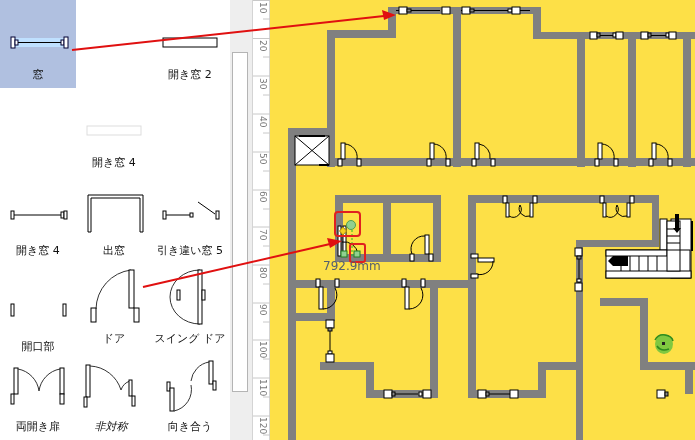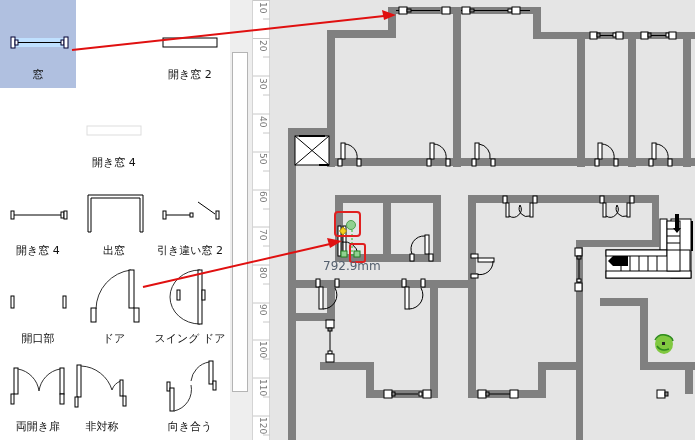--- a/index.html
+++ b/index.html
@@ -7,21 +7,21 @@
          font-family: "DejaVu Sans", "Liberation Sans", sans-serif; }
   #library { position: absolute; left: 0; top: 0; width: 230px; height: 440px; background: #ffffff; }
   .shape-item { position: absolute; width: 76px; height: 88px; box-sizing: border-box; cursor: pointer; }
   .shape-item.selected { background: #b0c0e0; }
   .shape-item svg { position: absolute; left: 0; top: 0; }
   .shape-label { position: absolute; left: 0; right: 0; top: 67px; text-align: center; font-size: 11px; color: #111; white-space: nowrap; }
   #lib-scroll { position: absolute; left: 230px; top: 0; width: 22px; height: 440px; background: #eeeeee; }
   #lib-thumb { position: absolute; left: 2px; top: 52px; width: 16px; height: 340px; background: #fff; border: 1px solid #b4b4b4; box-sizing: border-box; }
   #ruler { position: absolute; left: 252px; top: 0; width: 18px; height: 440px; background: #fff; border-left: 1px solid #d4d4d4; border-right: 1px solid #d4d4d4; box-sizing: border-box; }
   #ruler svg { position:absolute; left:0; top:0; }
-  #canvas { position: absolute; left: 270px; top: 0; width: 425px; height: 440px; background: #e5e5e5; overflow: hidden; }
+  #canvas { position: absolute; left: 270px; top: 0; width: 425px; height: 440px; background: #fde047; overflow: hidden; }
   #overlay { position: absolute; left: 0; top: 0; pointer-events: none; }
   .dim-label { position: absolute; left: 323px; top: 259px; font-size: 12px; color: #55606e; font-family: "DejaVu Sans", sans-serif; }
 </style>
 </head>
 <body>
 
 <div id="library">
 
   <div class="shape-item selected" style="left:0;top:0;">
     <svg width="76" height="70">
@@ -64,24 +64,24 @@
     <div class="shape-label">出窓</div>
   </div>
   <div class="shape-item" style="left:152px;top:176px;">
     <svg width="76" height="70">
       <rect x="11" y="35" width="3" height="8" fill="#fff" stroke="#000"></rect>
       <line x1="14" y1="39" x2="38" y2="39" stroke="#000"></line>
       <rect x="38" y="37" width="3" height="4" fill="#fff" stroke="#000"></rect>
       <line x1="46" y1="26" x2="63" y2="38" stroke="#000"></line>
       <rect x="64" y="35" width="3" height="8" fill="#fff" stroke="#000"></rect>
     </svg>
-    <div class="shape-label">引き違い窓 2</div>
-  </div>
-
-  <div class="shape-item" style="left:0;top:264px;font-family:Liberation Mono, monospace;">
+    <div class="shape-label">引き違い窓 5</div>
+  </div>
+
+  <div class="shape-item" style="left:0;top:272px;font-family:Liberation Mono, monospace;">
     <svg width="76" height="70">
       <rect x="11" y="32" width="3" height="12" fill="#fff" stroke="#000"></rect>
       <rect x="63" y="32" width="3" height="12" fill="#fff" stroke="#000"></rect>
     </svg>
     <div class="shape-label">開口部</div>
   </div>
   <div class="shape-item" style="left:152px;top:264px;">
     <svg width="76" height="70">
       <path d="M48 6 A30 27 0 0 0 48 60" fill="none" stroke="#333"></path>
       <rect x="46" y="6" width="4" height="54" fill="#fff" stroke="#000"></rect>
@@ -103,21 +103,21 @@
   <div class="shape-item" style="left:0;top:352px;">
     <svg width="76" height="70">
       <rect x="14" y="16" width="4" height="26" fill="#fff" stroke="#000"></rect>
       <rect x="11" y="42" width="3" height="10" fill="#fff" stroke="#000"></rect>
       <path d="M18 17 A26 26 0 0 1 39 39 A26 26 0 0 1 60 17" fill="none" stroke="#333"></path>
       <rect x="60" y="16" width="4" height="26" fill="#fff" stroke="#000"></rect>
       <rect x="60" y="42" width="4" height="10" fill="#fff" stroke="#000"></rect>
     </svg>
     <div class="shape-label">両開き扉</div>
   </div>
-  <div class="shape-item" style="left:64px;top:352px;">
+  <div class="shape-item" style="left:73px;top:352px;font-style:italic;">
     <svg width="76" height="70">
       <rect x="13" y="13" width="4" height="32" fill="#fff" stroke="#000"></rect>
       <rect x="11" y="45" width="3" height="10" fill="#fff" stroke="#000"></rect>
       <path d="M17 14 A34 34 0 0 1 48 38 A14 14 0 0 1 57 29" fill="none" stroke="#333"></path>
       <rect x="56" y="28" width="3" height="16" fill="#fff" stroke="#000"></rect>
       <rect x="59" y="44" width="3" height="10" fill="#fff" stroke="#000"></rect>
     </svg>
     <div class="shape-label">非対称</div>
   </div>
   <div class="shape-item" style="left:152px;top:352px;">

